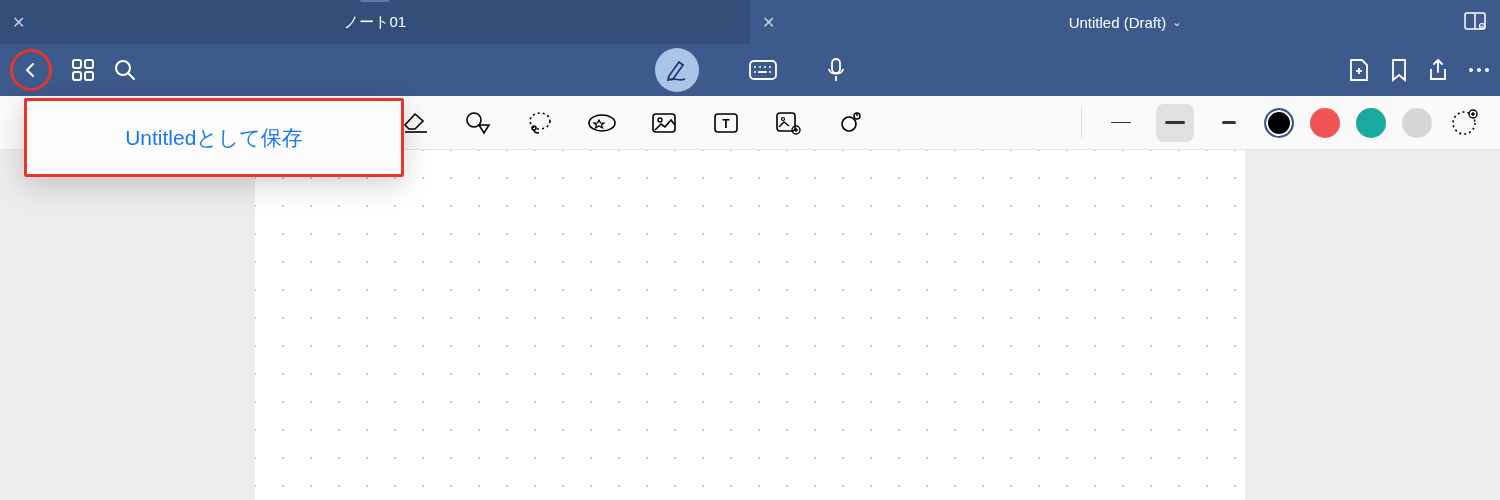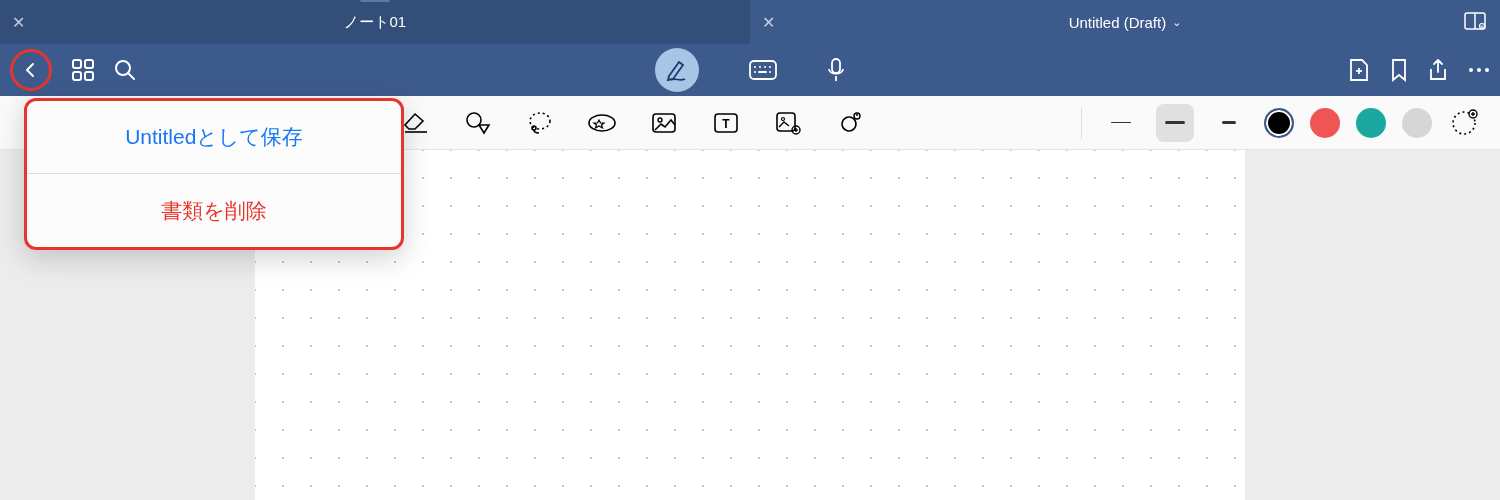--- a/index.html
+++ b/index.html
@@ -126,21 +126,21 @@
     background-size: 28px 28px;
     background-position: 14px 14px;
   }
   .context-menu {
     position: absolute;
     top: 98px;
     left: 24px;
     width: 380px;
     background: rgba(252,252,252,0.96);
     border: 3px solid #e8352c;
-    border-radius: 12px;
+    border-radius: 2px;
     box-shadow: 0 8px 28px rgba(0,0,0,0.18);
     overflow: hidden;
   }
   .menu-item {
     height: 73px;
     display: flex;
     align-items: center;
     justify-content: center;
     border-bottom: 1px solid #dcdcdc;
     font-size: 21px;
@@ -341,14 +341,13 @@
     </div>
   </div>
 </div>
 
 <div class="canvas">
   <div class="page"></div>
 </div>
 
 <div class="context-menu">
   <div class="menu-item primary">Untitledとして保存</div>
-  <div class="menu-item danger">書類を削除</div>
 </div>
 
 </body></html>

